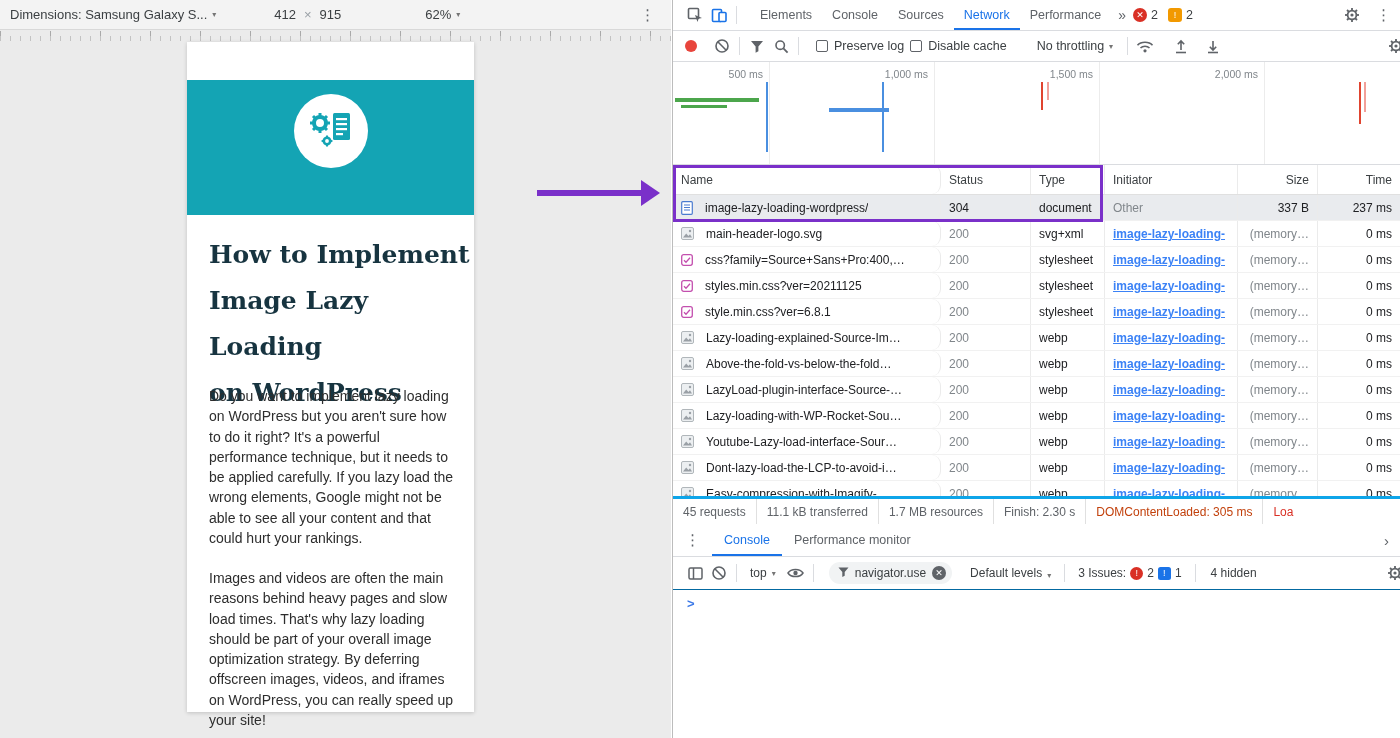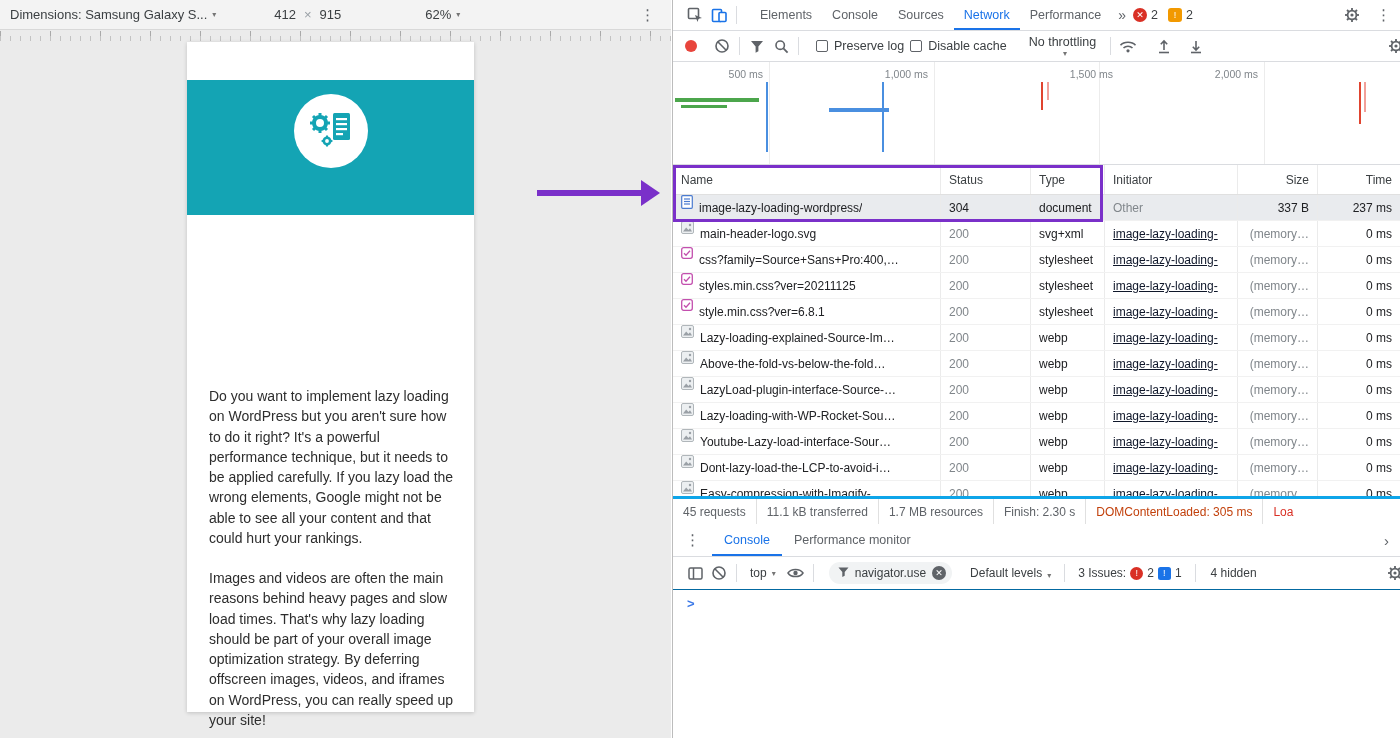--- a/index.html
+++ b/index.html
@@ -59,44 +59,44 @@
   .badge-count{color:#3c4043;}
   .dt-gear{margin-left:auto;}
   .dt-kebab{margin:0 10px 0 12px;}
 
   .net-toolbar{position:absolute;top:31px;left:0;width:728px;height:31px;border-bottom:1px solid #dadce0;
                display:flex;align-items:center;padding-left:12px;font-size:12.5px;color:#3c4043;overflow:hidden;}
   .rec{width:12px;height:12px;border-radius:50%;background:#e8453c;margin-right:13px;flex:none;}
   .chk{display:flex;align-items:center;gap:6px;margin-left:12px;white-space:nowrap;}
   .cb{width:12px;height:12px;border:1.4px solid #5f6368;border-radius:2px;flex:none;}
   .chk2{margin-left:6px;}
-  .throttle{display:flex;align-items:center;margin-left:22px;white-space:nowrap;flex-direction:column;}
+  .throttle{display:flex;align-items:center;margin-left:30px;white-space:nowrap;}
   .nt-gear{margin-left:auto;margin-right:-7px;}
 
   .overview{position:absolute;top:62px;left:0;width:728px;height:103px;border-bottom:1px solid #dadce0;overflow:hidden;}
   .grid-line{position:absolute;top:0;bottom:0;width:1px;background:#ececec;}
   .grid-label{position:absolute;top:6px;font-size:10.5px;color:#80868b;white-space:nowrap;}
   .wf{position:absolute;}
   .wf.g{background:#4ca64c;} .wf.b{background:#4a8fe0;}
   .wf.r{background:#e0442f;} .wf.rl{background:#f2a099;}
 
   .net-table{position:absolute;top:165px;left:0;width:728px;height:331px;overflow:hidden;font-size:12px;}
   .net-header{display:flex;height:30px;border-bottom:1px solid #e0e0e0;color:#3c4043;background:#fff;}
   .cell{padding:0 8px;border-right:1px solid #ebebeb;white-space:nowrap;overflow:hidden;}
   .cell.h{line-height:30px;}
-  .c0{width:268px;} .c1{width:90px;} .c2{width:74px;} .c3{width:133px;}
+  .c0{width:268px;border-radius:9px;} .c1{width:90px;} .c2{width:74px;} .c3{width:133px;}
   .c4{width:80px;text-align:right;} .c5{width:83px;text-align:right;}
   .net-row{display:flex;height:26px;border-bottom:1px solid #f1f1f1;color:#202124;}
   .net-row .cell{line-height:26px;}
   .net-row.hl{background:#e9ebee;}
-  .c0.name{display:flex;align-items:flex-start;gap:6px;}
+  .c0.name{display:flex;align-items:center;gap:12px;}
   .fic{display:flex;align-items:center;flex:none;}
   .nm{overflow:hidden;white-space:nowrap;}
   .gray{color:#80868b;}
-  .init-link{text-decoration:underline;color:#0f172a;}
+  .init-link{text-decoration:underline;color:#3b82f6;font-weight:bold;}
   .hl-box{position:absolute;left:0;top:0;width:430px;height:57px;border:3px solid #7a30c9;pointer-events:none;}
 
   .summary{position:absolute;top:496px;left:0;width:728px;height:28px;border-top:3px solid #0ea5e9;
            display:flex;align-items:center;font-size:12px;color:#5f6368;overflow:hidden;background:#fff;}
   .sum-item{padding:0 10px;border-right:1px solid #e0e0e0;line-height:28px;white-space:nowrap;}
   .sum-item:last-child{border-right:none;}
   .tone-blue{color:#c2410c;} .tone-red{color:#d93025;}
 
   .drawer-tabs{position:absolute;top:524px;left:0;width:728px;height:33px;border-bottom:1px solid #dadce0;
                display:flex;align-items:center;font-size:12.5px;color:#5f6368;background:#fff;}
@@ -173,20 +173,25 @@
               <g stroke="#14a4b4" stroke-width="2">
                 <line x1="19" y1="25.6" x2="19" y2="27.4"></line>
                   <line x1="19" y1="34.6" x2="19" y2="36.4"></line>
                 <line x1="13.6" y1="31" x2="15.4" y2="31"></line>
                   <line x1="22.6" y1="31" x2="24.4" y2="31"></line>
               </g>
             </svg>
           </span>
         </div>
       </div>
+      <h1 class="pg-title">
+        <span>How to Implement</span>
+        <span>Image Lazy Loading</span>
+        <span>on WordPress</span>
+      </h1>
       <p class="pg-p p1">Do you want to implement lazy loading on WordPress but you aren't sure how to do it right? It's a powerful performance technique, but it needs to be applied carefully. If you lazy load the wrong elements, Google might not be able to see all your content and that could hurt your rankings.</p>
       <p class="pg-p p2">Images and videos are often the main reasons behind heavy pages and slow load times. That's why lazy loading should be part of your overall image optimization strategy. By deferring offscreen images, videos, and iframes on WordPress, you can really speed up your site!</p>
     </div>
   </div>
 
   <div class="arrow-line"></div>
   <div class="arrow-head"></div>
 
   <div class="devtools">
 
@@ -314,21 +319,21 @@
       <div class="wf b" style="left:209px;top:20px;width:2px;height:70px"></div>
       <div class="wf r" style="left:368px;top:20px;width:2px;height:28px"></div>
       <div class="wf rl" style="left:374px;top:20px;width:2px;height:18px"></div>
       <div class="wf r" style="left:686px;top:20px;width:2px;height:42px"></div>
       <div class="wf rl" style="left:691px;top:20px;width:2px;height:30px"></div>
     <div class="grid-line" style="left: 96px;"></div>
         <div class="grid-label" style="right: 638px;">500 ms</div>
         <div class="grid-line" style="left: 261px;"></div>
         <div class="grid-label" style="right: 473px;">1,000 ms</div>
         <div class="grid-line" style="left: 426px;"></div>
-        <div class="grid-label" style="right: 288px; margin-left: 12px;">1,500 ms</div>
+        <div class="grid-label" style="right: 308px; margin-left: 12px;">1,500 ms</div>
         <div class="grid-line" style="left: 591px;"></div>
         <div class="grid-label" style="right: 143px;">2,000 ms</div>
       </div>
 
     <div class="net-table">
       <div class="net-header">
           <div class="cell h c0">Name</div>
           <div class="cell h c1">Status</div>
           <div class="cell h c2">Type</div>
           <div class="cell h c3">Initiator</div>

